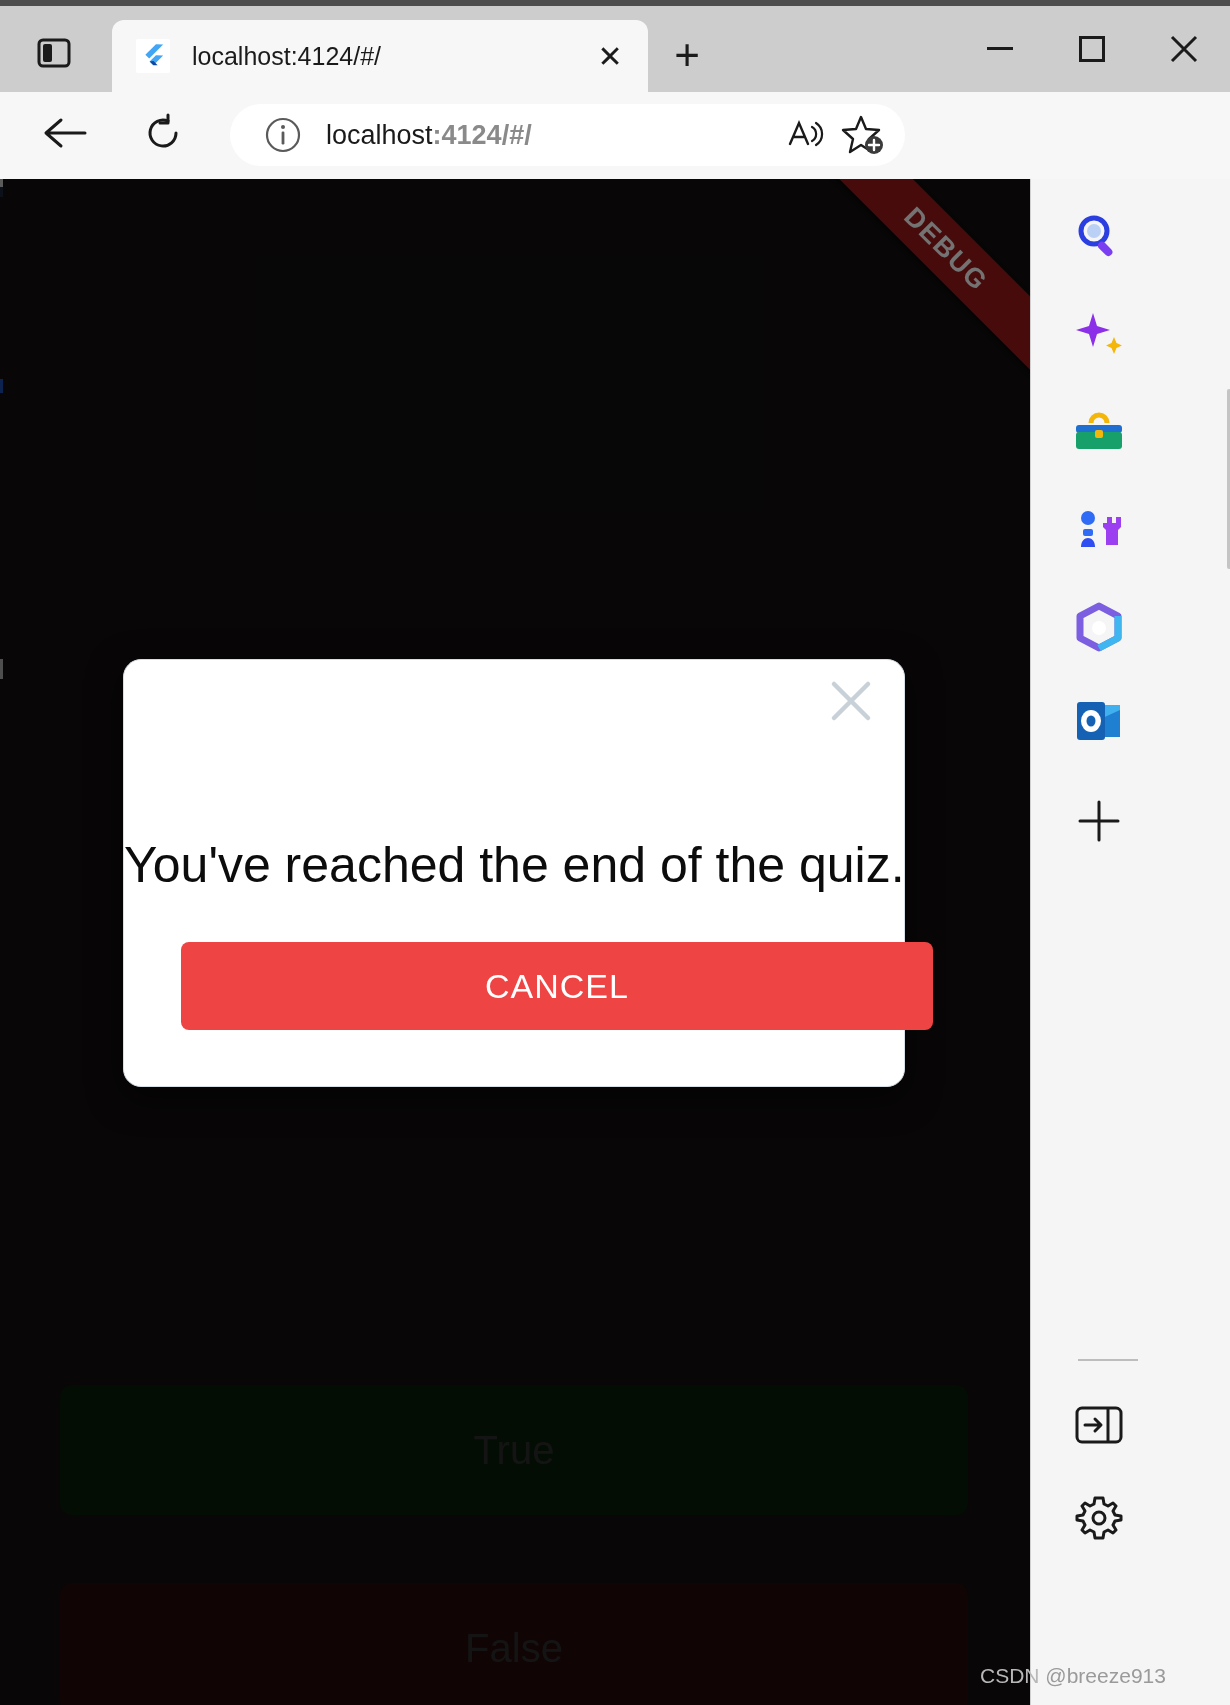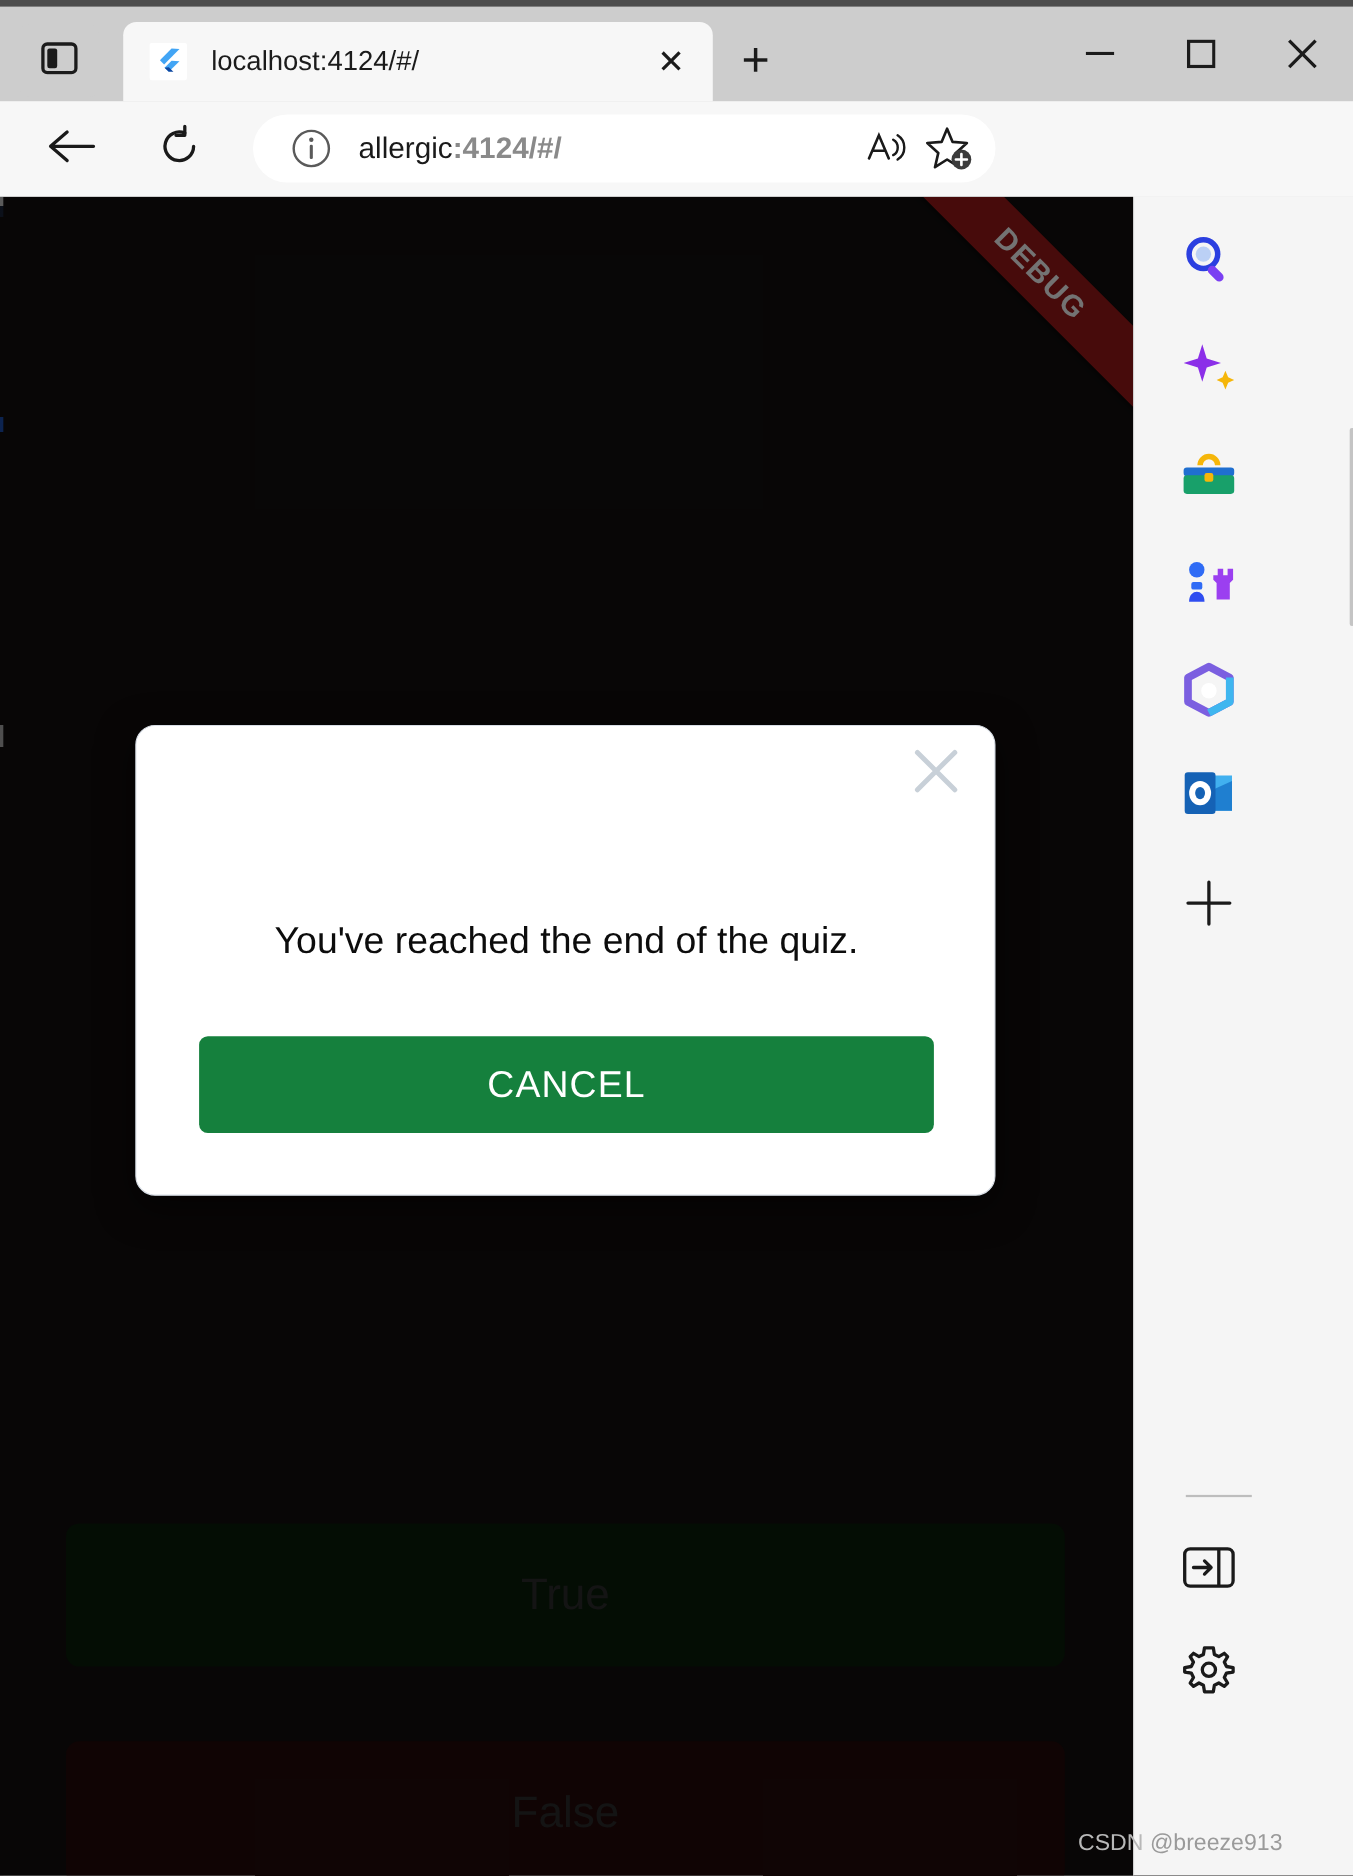--- a/index.html
+++ b/index.html
@@ -142,26 +142,26 @@
   }
   .dialog-close{
     position:absolute;right:22px;top:12px;width:62px;height:62px;
     display:flex;align-items:center;justify-content:center;
   }
   .dialog-title{
     position:absolute;left:0;top:100px;width:782px;text-align:center;
     font-size:42px;color:#0c0c0c;
   }
   .dialog-msg{
-    position:absolute;left:0;top:176px;width:782px;text-align:center;
-    font-size:34px;color:#0c0c0c;
+    position:absolute;left:0;top:176px;width:782px;
+    font-size:50px;color:#0c0c0c;
   }
   .dialog-btn{
-    position:absolute;left:57px;top:282px;width:668px;height:88px;
-    background:#15803d;border-radius:8px;border:none;
+    position:absolute;left:57px;top:282px;width:752px;height:88px;
+    background:#ef4444;border-radius:8px;border:none;
     color:#ffffff;font-size:34px;letter-spacing:1px;
     font-family:"Liberation Sans", sans-serif;
     display:flex;align-items:center;justify-content:center;
     cursor:pointer;
   }
 
   
   .sidebar{
     position:absolute;left:1030px;top:179px;width:200px;height:1526px;
     background:#f5f5f5;
@@ -256,21 +256,21 @@
   </div>
 
   <div class="omnibox">
     <span class="omni-info">
       <svg width="38" height="38" viewBox="0 0 38 38">
         <circle cx="19" cy="19" r="16" fill="none" stroke="#5a5a5a" stroke-width="2.2"></circle>
         <circle cx="19" cy="11" r="2" fill="#5a5a5a"></circle>
         <rect x="17.6" y="15.5" width="2.8" height="13" rx="1.2" fill="#5a5a5a"></rect>
       </svg>
     </span>
-    <span class="omni-url"><span>allergic</span><span class="dim">:4124/#/</span></span>
+    <span class="omni-url"><span>localhost</span><span class="dim">:4124/#/</span></span>
     <span class="omni-read">
       <svg width="42" height="42" viewBox="0 0 42 42">
         <path d="M6 30 L15 9 L24 30 M10 23 L20 23" stroke="#1a1a1a" stroke-width="2.4" fill="none" stroke-linecap="round"></path>
         <path d="M28 13 A8 8 0 0 1 28 27" stroke="#1a1a1a" stroke-width="2.2" fill="none" stroke-linecap="round"></path>
         <path d="M32 9 A13 13 0 0 1 32 31" stroke="#1a1a1a" stroke-width="2.2" fill="none" stroke-linecap="round"></path>
       </svg>
     </span>
     <span class="omni-fav">
       <svg width="48" height="48" viewBox="0 0 48 48">
         <path d="M22 6 L27 18 L40 19 L30 28 L33 41 L22 34 L11 41 L14 28 L4 19 L17 18 Z" fill="none" stroke="#1a1a1a" stroke-width="2.4" stroke-linejoin="round"></path>

